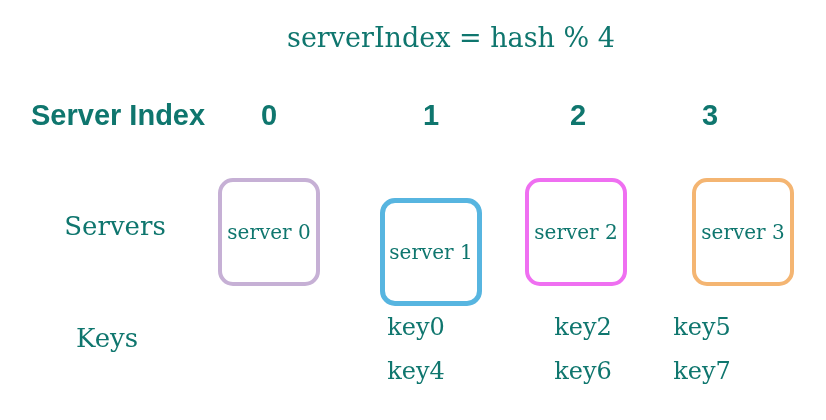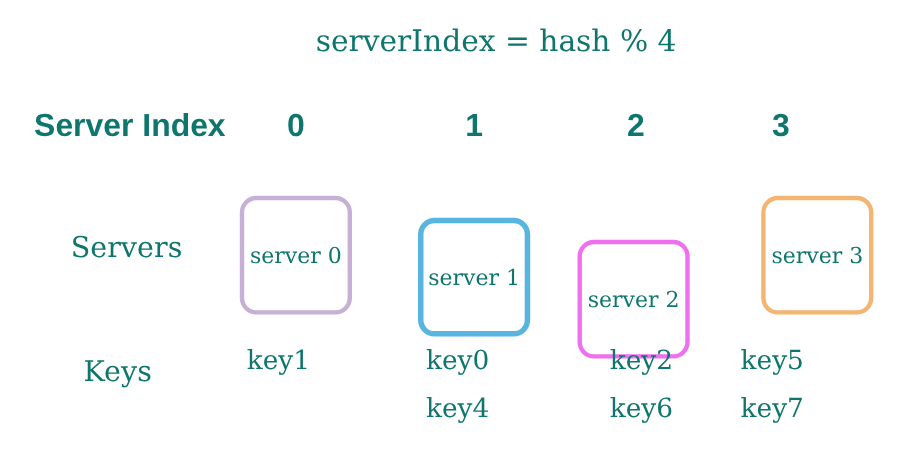--- a/index.html
+++ b/index.html
@@ -118,31 +118,30 @@
   <div class="digit d3 sans">3</div>
 
   <div class="lbl-servers serif">Servers</div>
 
   <div class="server-box b0" style="border-color: rgb(198, 176, 213);">
     <span class="server-box-text serif">server 0</span>
   </div>
   <div class="server-box b1" style="border-color: rgb(87, 181, 224);">
     <span class="server-box-text serif">server 1</span>
   </div>
-  <div class="server-box b2" style="border-color: rgb(239, 111, 241); margin-top: 40px;">
+  <div class="server-box b2" style="border-color: rgb(239, 111, 241);">
     <span class="server-box-text serif">server 2</span>
   </div>
   <div class="server-box b3" style="border-color: rgb(244, 181, 114);">
     <span class="server-box-text serif">server 3</span>
   </div>
 
   <div class="lbl-keys serif">Keys</div>
 
   <div class="keycol kc0 serif">
-    <div class="key">key1</div>
   </div>
   <div class="keycol kc1 serif">
     <div class="key">key0</div>
     <div class="key">key4</div>
   </div>
   <div class="keycol kc2 serif">
     <div class="key">key2</div>
     <div class="key">key6</div>
   </div>
   <div class="keycol kc3 serif">

